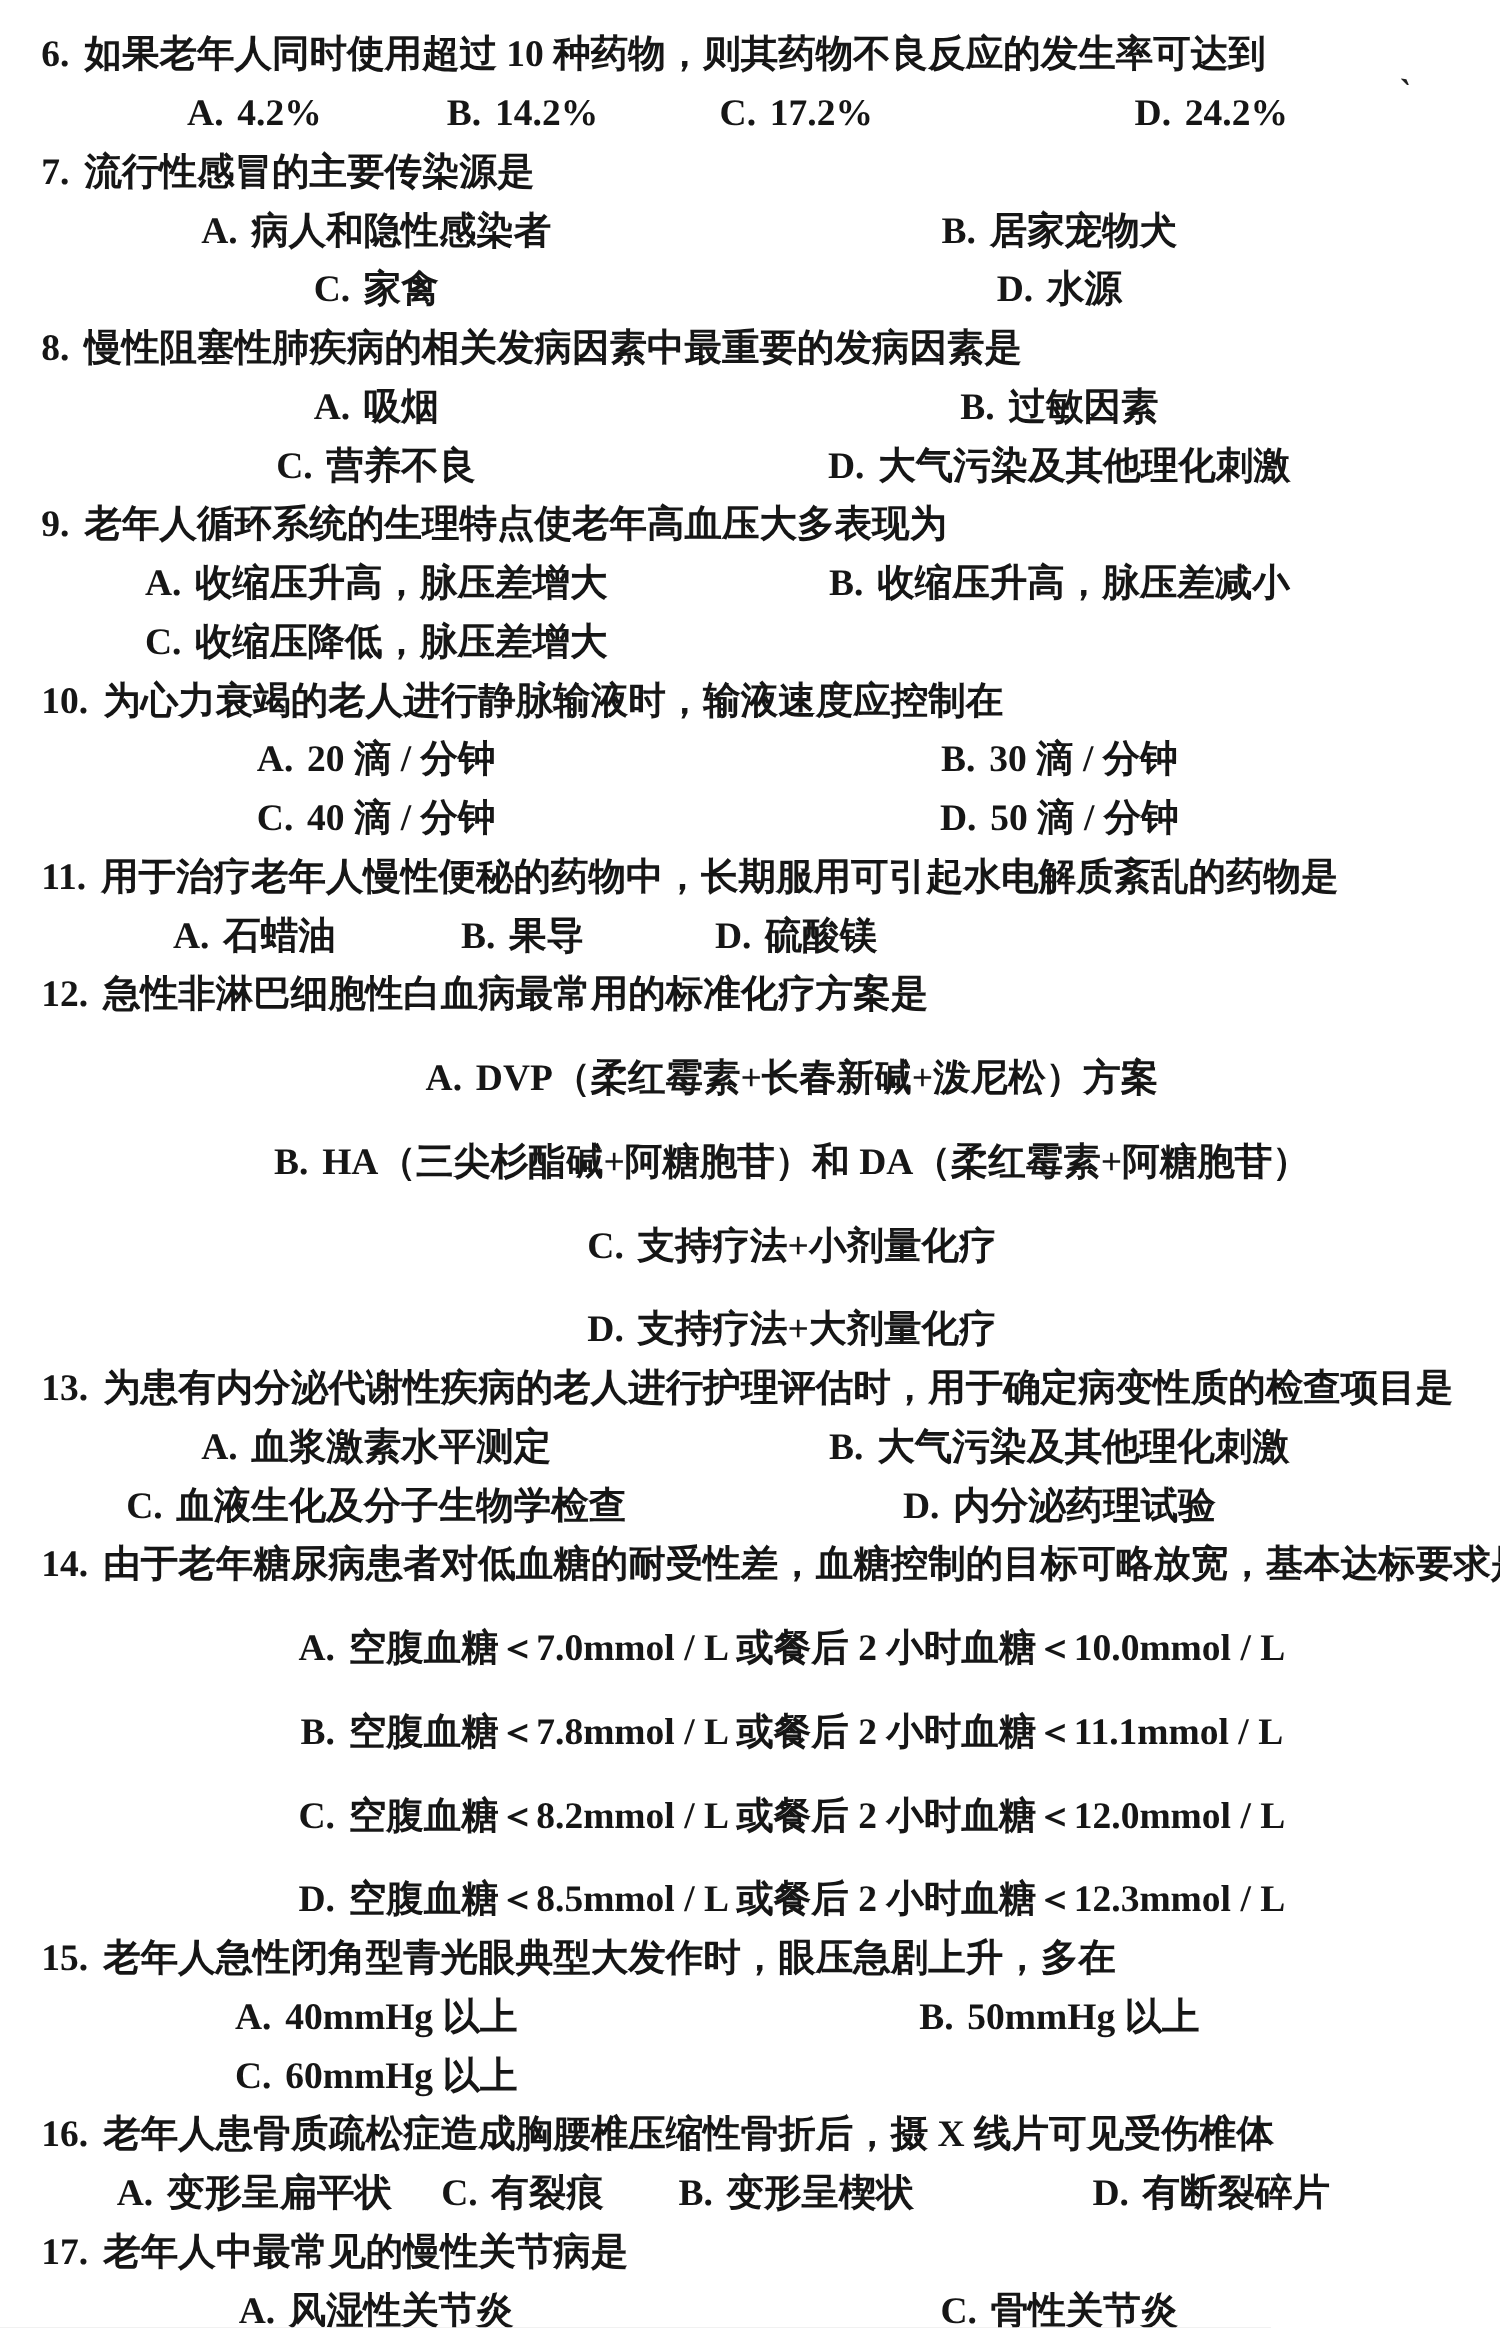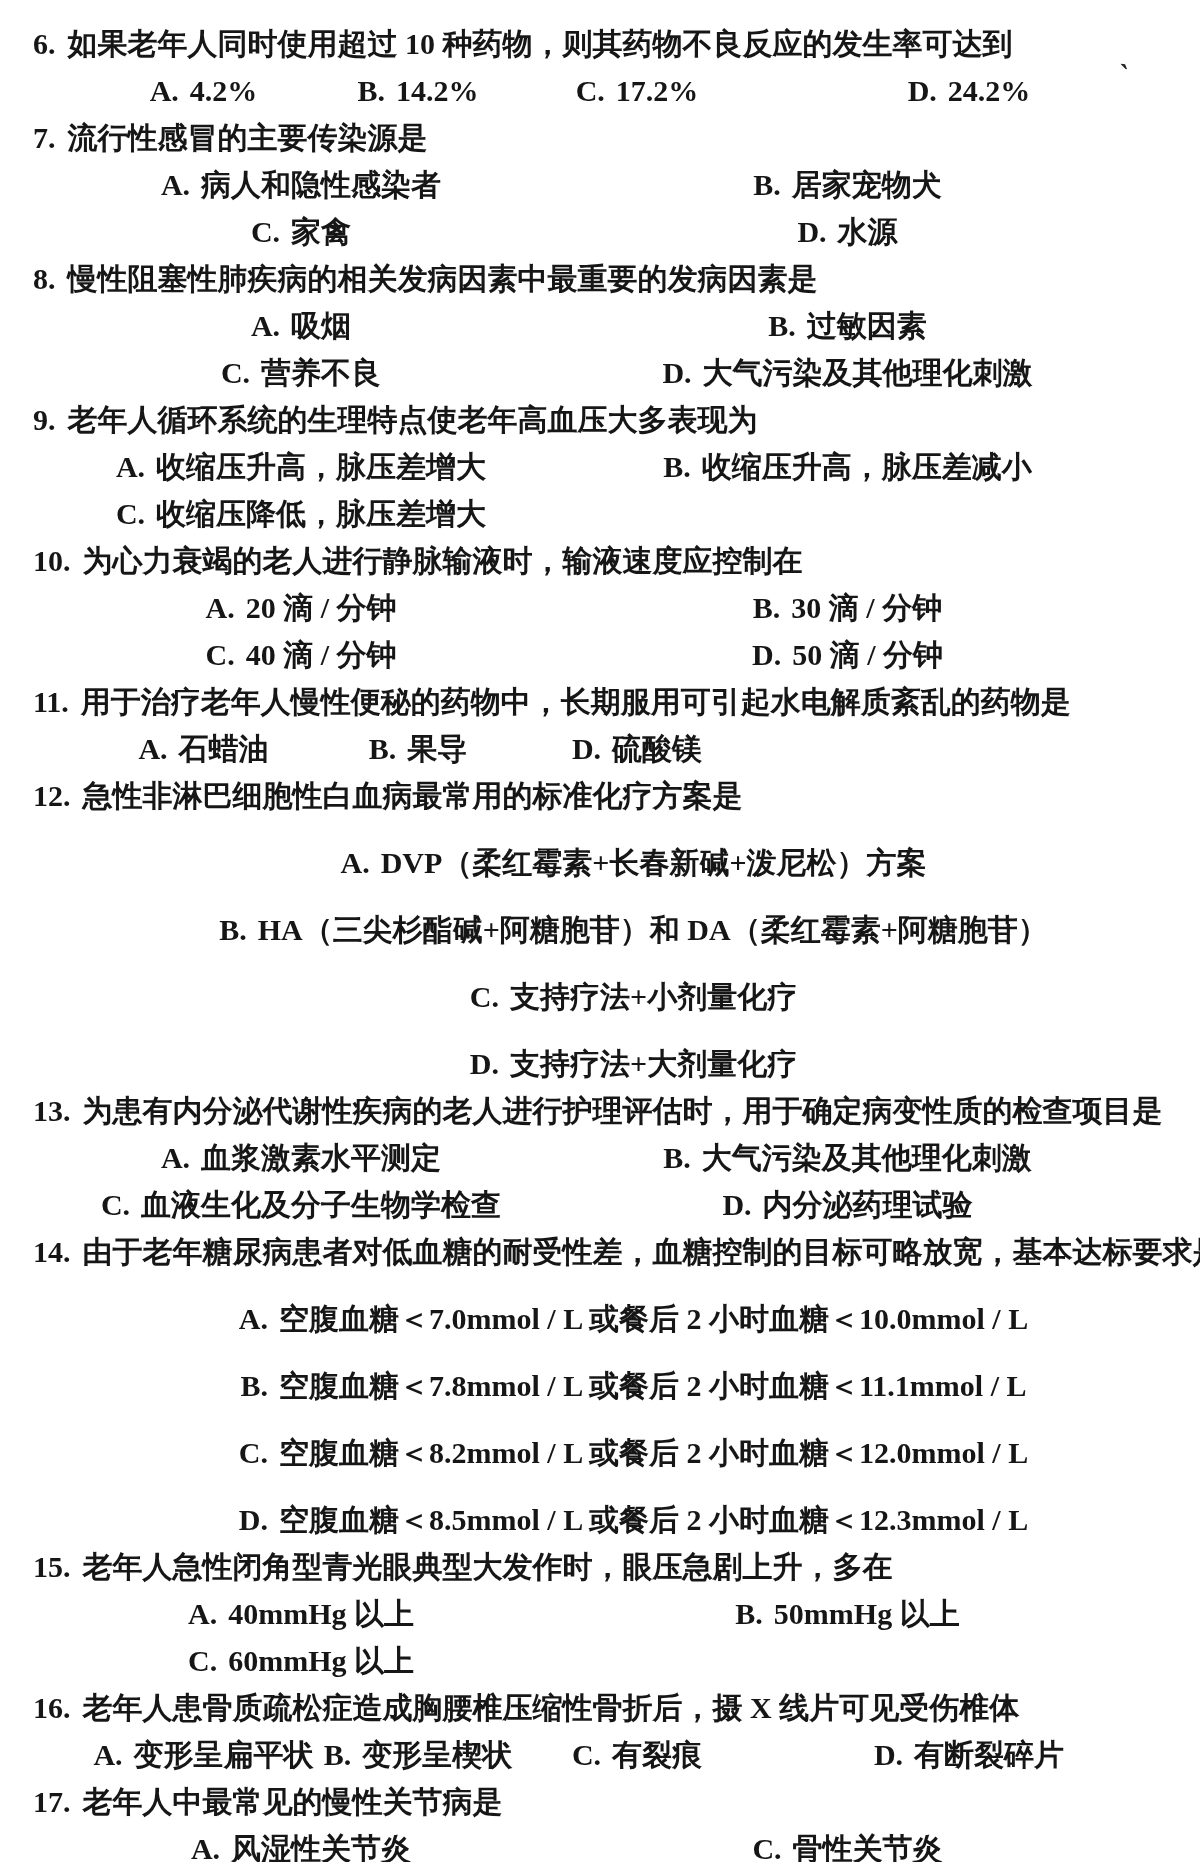--- a/index.html
+++ b/index.html
@@ -182,22 +182,22 @@
           <span class="option"><span class="olabel">C.</span><span class="otext">60mmHg 以上</span></span>
         </div>
       </div>
       <div class="question">
         <div class="stem">
           <span class="qnum">16.</span>
           <span class="qtext">老年人患骨质疏松症造成胸腰椎压缩性骨折后，摄 X 线片可见受伤椎体</span>
         </div>
         <div class="options row4">
           <span class="option"><span class="olabel">A.</span><span class="otext">变形呈扁平状</span></span>
+          <span class="option"><span class="olabel">C.</span><span class="otext">有裂痕</span></span>
           <span class="option"><span class="olabel">B.</span><span class="otext">变形呈楔状</span></span>
-          <span class="option"><span class="olabel">C.</span><span class="otext">有裂痕</span></span>
           <span class="option"><span class="olabel">D.</span><span class="otext">有断裂碎片</span></span>
         </div>
       </div>
       <div class="question">
         <div class="stem">
           <span class="qnum">17.</span>
           <span class="qtext">老年人中最常见的慢性关节病是</span>
         </div>
         <div class="options grid2">
           <span class="option"><span class="olabel">A.</span><span class="otext">风湿性关节炎</span></span>

